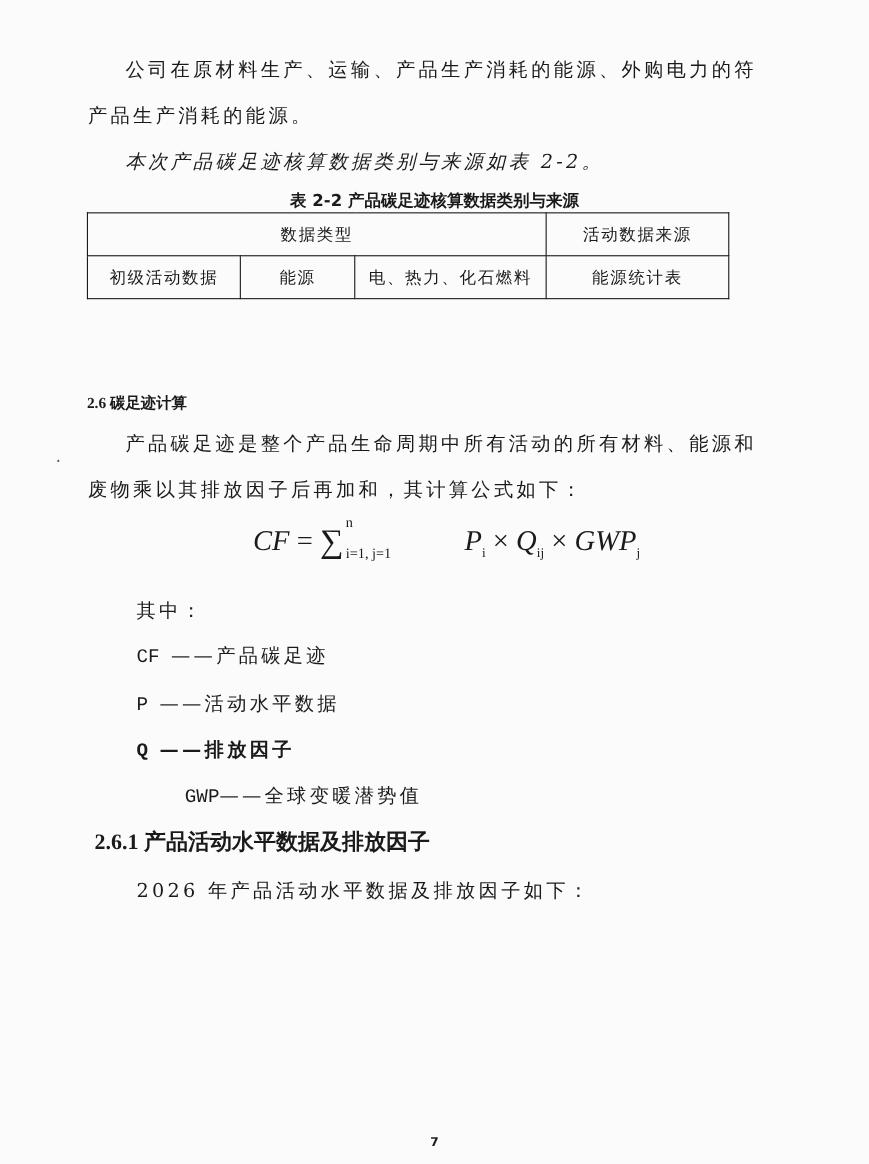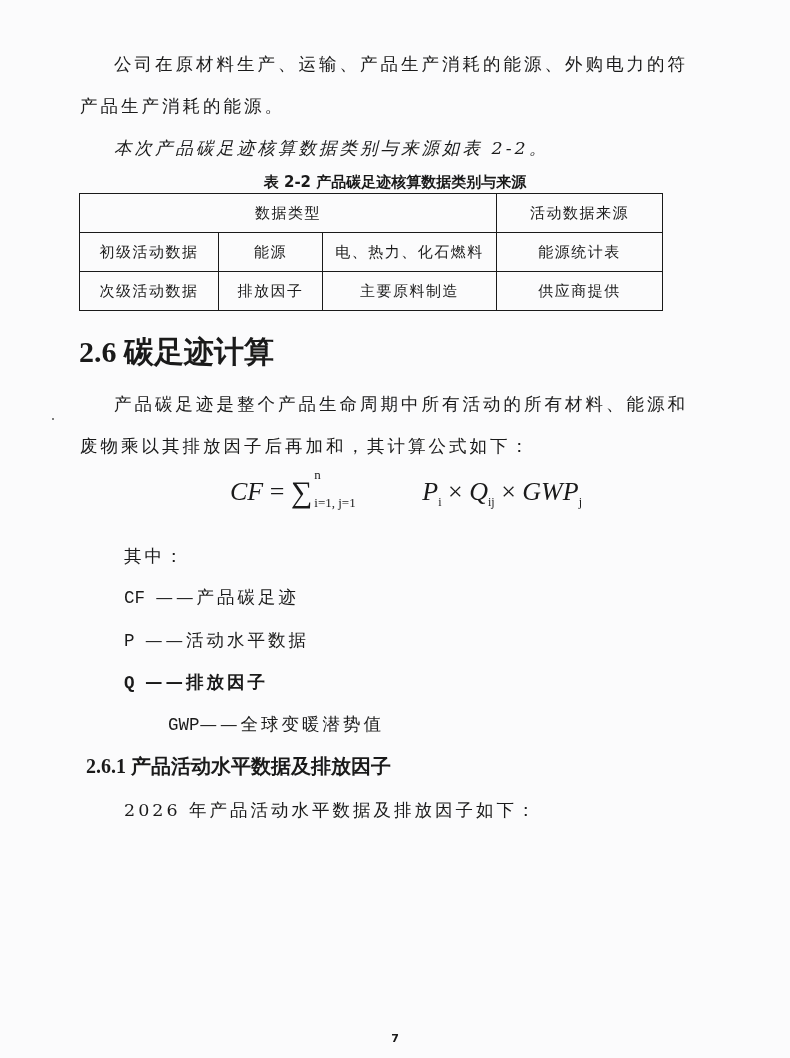--- a/index.html
+++ b/index.html
@@ -28,21 +28,21 @@
       white-space: nowrap;
       line-height: 1;
     }
     .heading {
       position: absolute;
       font-family: "Liberation Serif", "DejaVu Serif", serif;
       font-weight: bold;
       white-space: nowrap;
       line-height: 1;
     }
-    .h2 { font-size: 30px; }
+    .h2 { font-size: 14px; margin-top: 24px; }
     .h3 { font-size: 20px; }
     .caption {
       position: absolute;
       left: 0;
       width: 790px;
       top: 159px;
       text-align: center;
       font-family: "DejaVu Sans", "Liberation Sans", sans-serif;
       font-weight: bold;
       font-size: 15px;
@@ -126,26 +126,20 @@
         <tr>
       <td colspan="3" style="height:37px;">数据类型</td>
       <td style="width:165px;">活动数据来源</td>
     </tr>
     <tr>
       <td style="width:138px;">初级活动数据</td>
       <td style="width:103px;">能源</td>
       <td>电、热力、化石燃料</td>
       <td>能源统计表</td>
     </tr>
-    <tr>
-      <td>次级活动数据</td>
-      <td>排放因子</td>
-      <td>主要原料制造</td>
-      <td>供应商提供</td>
-    </tr>
   </tbody>
     </table>
 
   <div class="heading h2" style="left:79px; top:321px;">2.6 碳足迹计算</div>
 
   <div class="speck"></div>
 
   <div class="p" style="left:114px; top:380px;">产品碳足迹是整个产品生命周期中所有活动的所有材料、能源和</div>
   <div class="p" style="left:80px; top:422px;">废物乘以其排放因子后再加和，其计算公式如下：</div>
 

